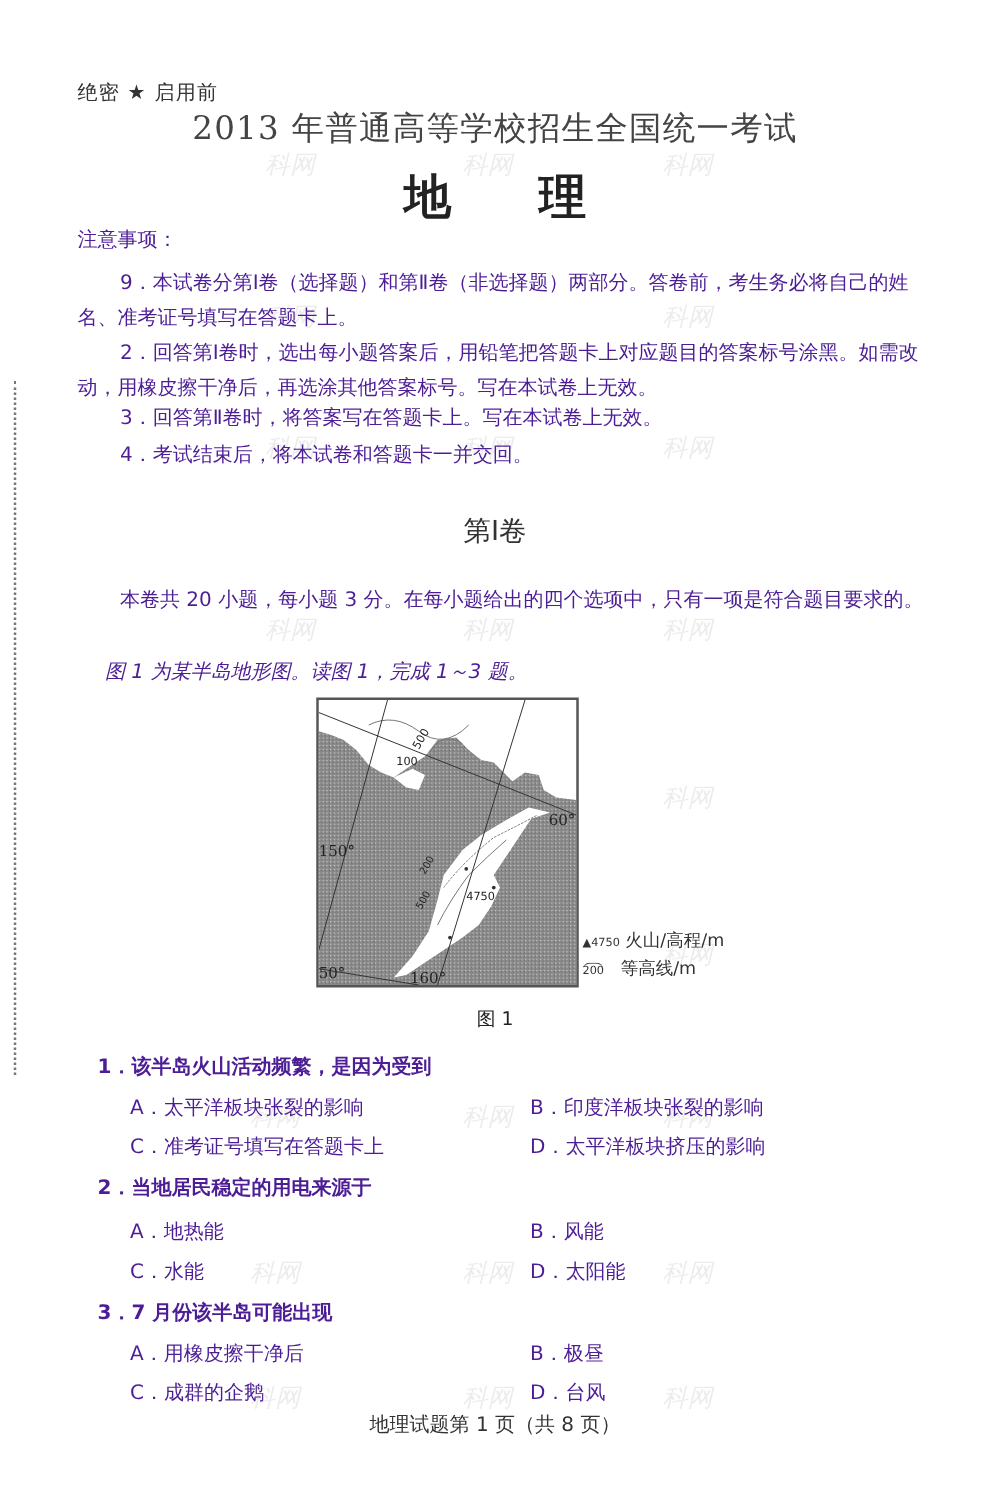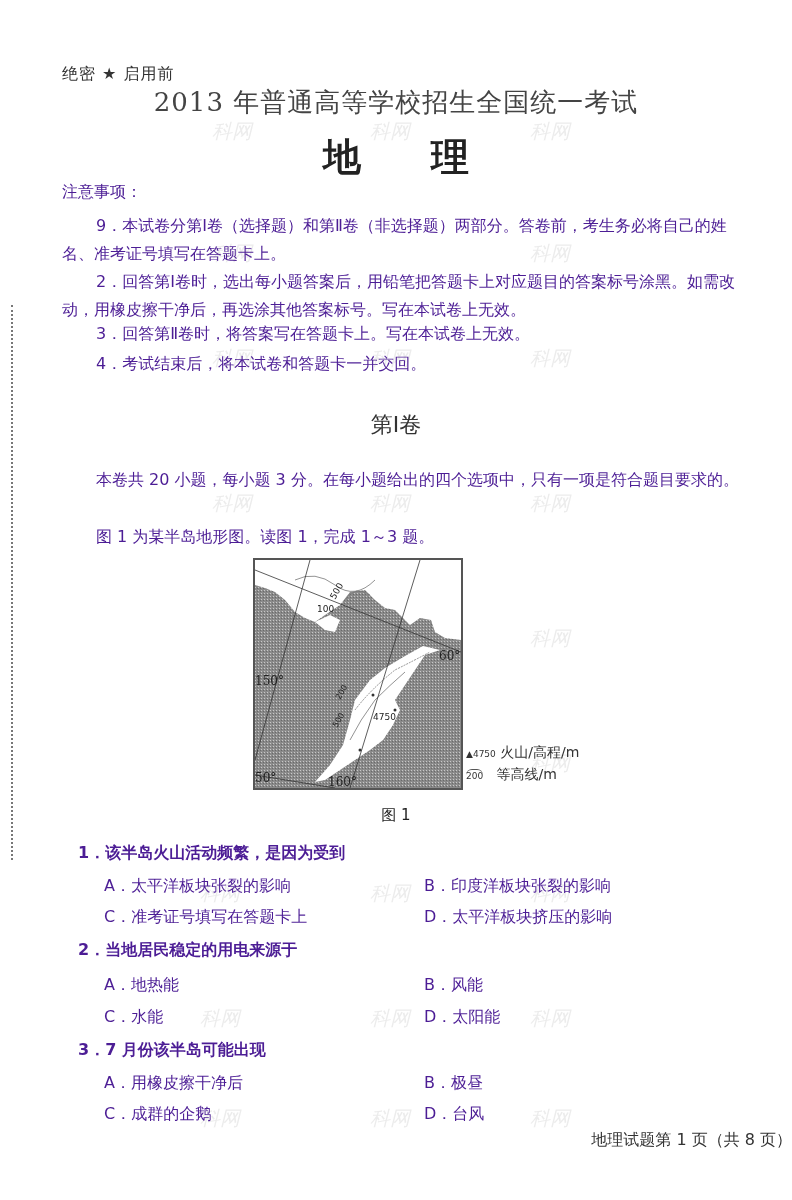--- a/index.html
+++ b/index.html
@@ -12,30 +12,30 @@
     .secret { left: 62px; top: 36px; font-size: 16px; font-family: "DejaVu Sans", "Liberation Sans", sans-serif; color: #333; letter-spacing: 1px; margin-top: 28px; }
     .title { left: 0; width: 792px; top: 85px; text-align: center; font-size: 26px; color: #444; letter-spacing: 1px; }
     .subject { left: 0; width: 792px; top: 132px; text-align: center; font-size: 38px; font-weight: bold; color: #222; font-family: "DejaVu Sans", "Liberation Sans", sans-serif; }
     .subject span { display: inline-block; }
     .subject .gap { width: 70px; }
     .body-text { font-size: 16px; line-height: 20px; color: #4c1d95; font-family: "DejaVu Sans", "Liberation Sans", sans-serif; }
     .notes-head { left: 62px; top: 182px; }
     .note { left: 62px; width: 678px; text-indent: 34px; }
     .section-title { left: 0; width: 792px; top: 410px; text-align: center; font-size: 22px; color: #333; font-family: "DejaVu Sans", "Liberation Sans", sans-serif; }
     .intro { left: 62px; width: 678px; top: 466px; text-indent: 34px; line-height: 28px; }
-    .figref { left: 96px; top: 527px; }
+    .figref { left: 84px; top: 527px; font-style: italic; }
     .map { left: 253px; top: 558px; width: 210px; height: 232px; border: 2px solid #555; box-sizing: border-box; background: #fff; overflow: hidden; }
     .legend { font-size: 14px; font-family: "DejaVu Sans", "Liberation Sans", sans-serif; color: #333; }
     .legend .small { font-size: 9px; }
     .fig-caption { left: 0; width: 792px; top: 806px; text-align: center; font-size: 15px; font-family: "DejaVu Sans", "Liberation Sans", sans-serif; }
     .q { left: 78px; font-weight: bold; }
     .opt { font-size: 16px; }
     .optA { left: 104px; }
     .optB { left: 424px; }
-    .footer { left: 0; width: 792px; top: 1130px; text-align: right; font-size: 16px; font-family: "DejaVu Sans", "Liberation Sans", sans-serif; color: #333; }
+    .footer { left: 0; width: 792px; top: 1130px; text-align: center; font-size: 16px; font-family: "DejaVu Sans", "Liberation Sans", sans-serif; color: #333; }
     .dotline { left: 11px; top: 305px; height: 555px; width: 0; border-left: 2px dotted #777; }
     .wm { font-size: 20px; color: rgba(150,150,150,0.18); font-style: italic; font-family: Liberation Sans, sans-serif; }
   </style>
 </head>
 <body>
 
 <div class="abs dotline"></div>
 
 <div class="abs wm" style="left:212px;top:118px">科网</div>
 <div class="abs wm" style="left:370px;top:118px">科网</div>

